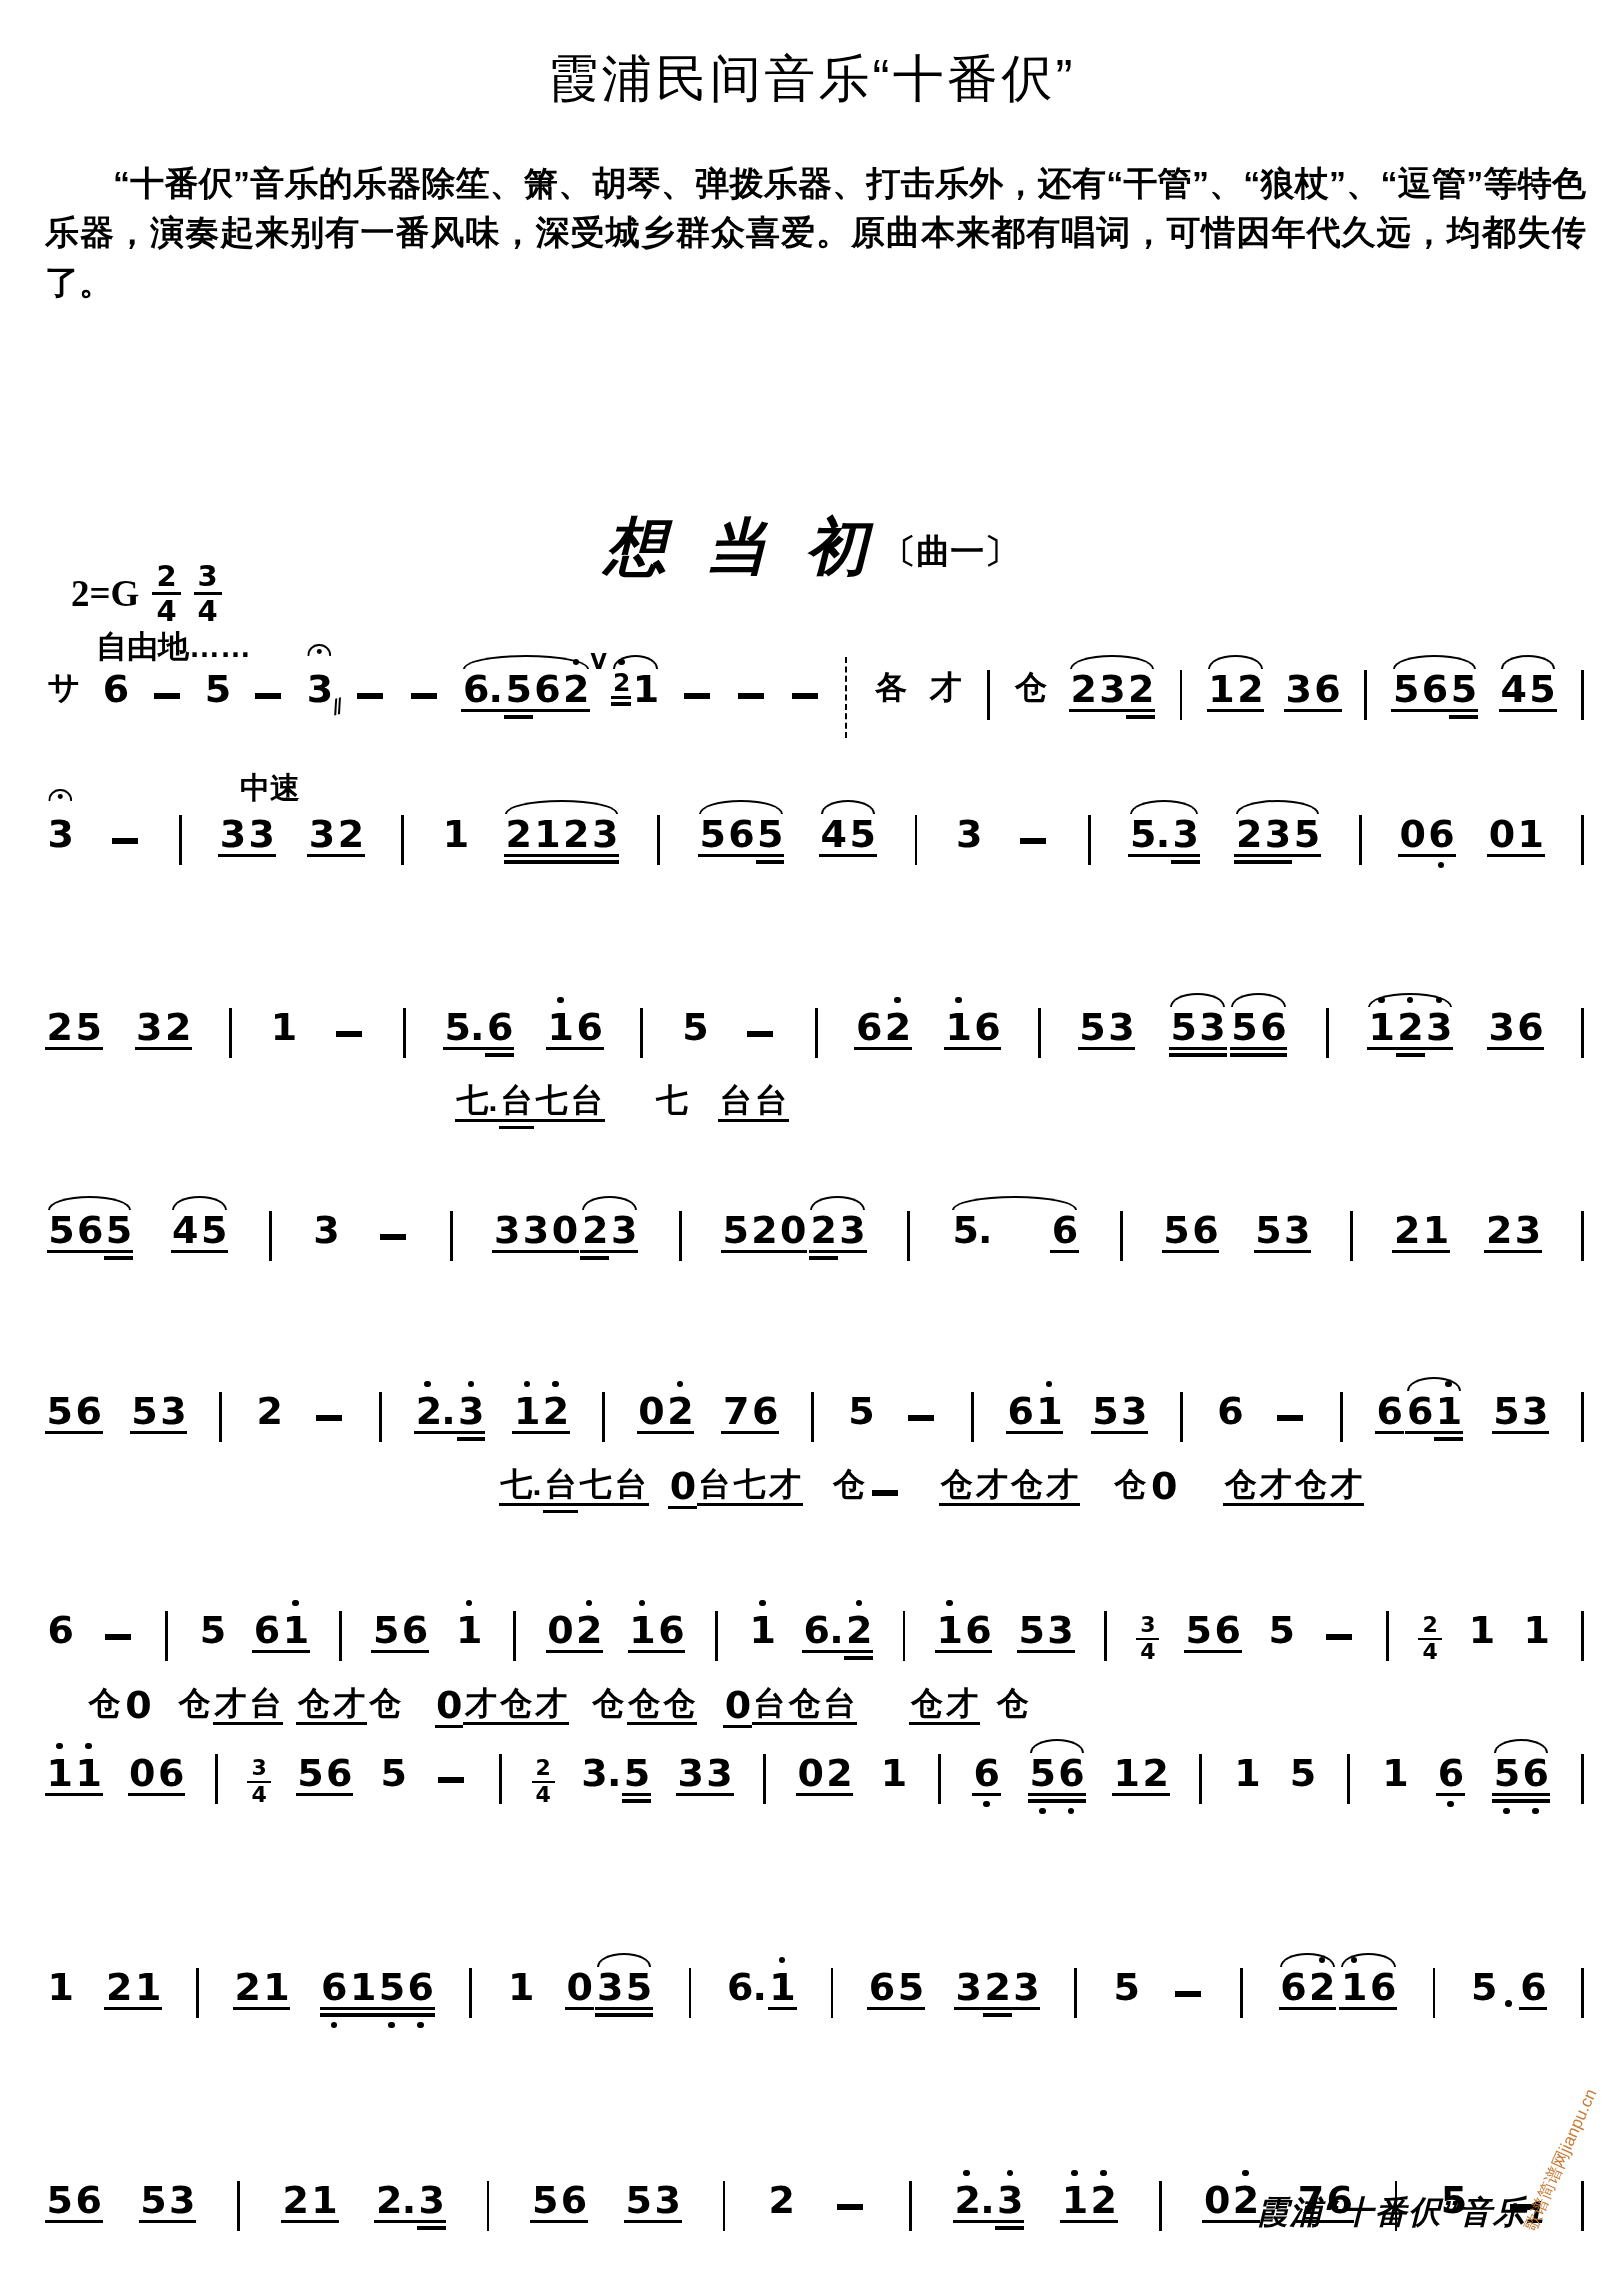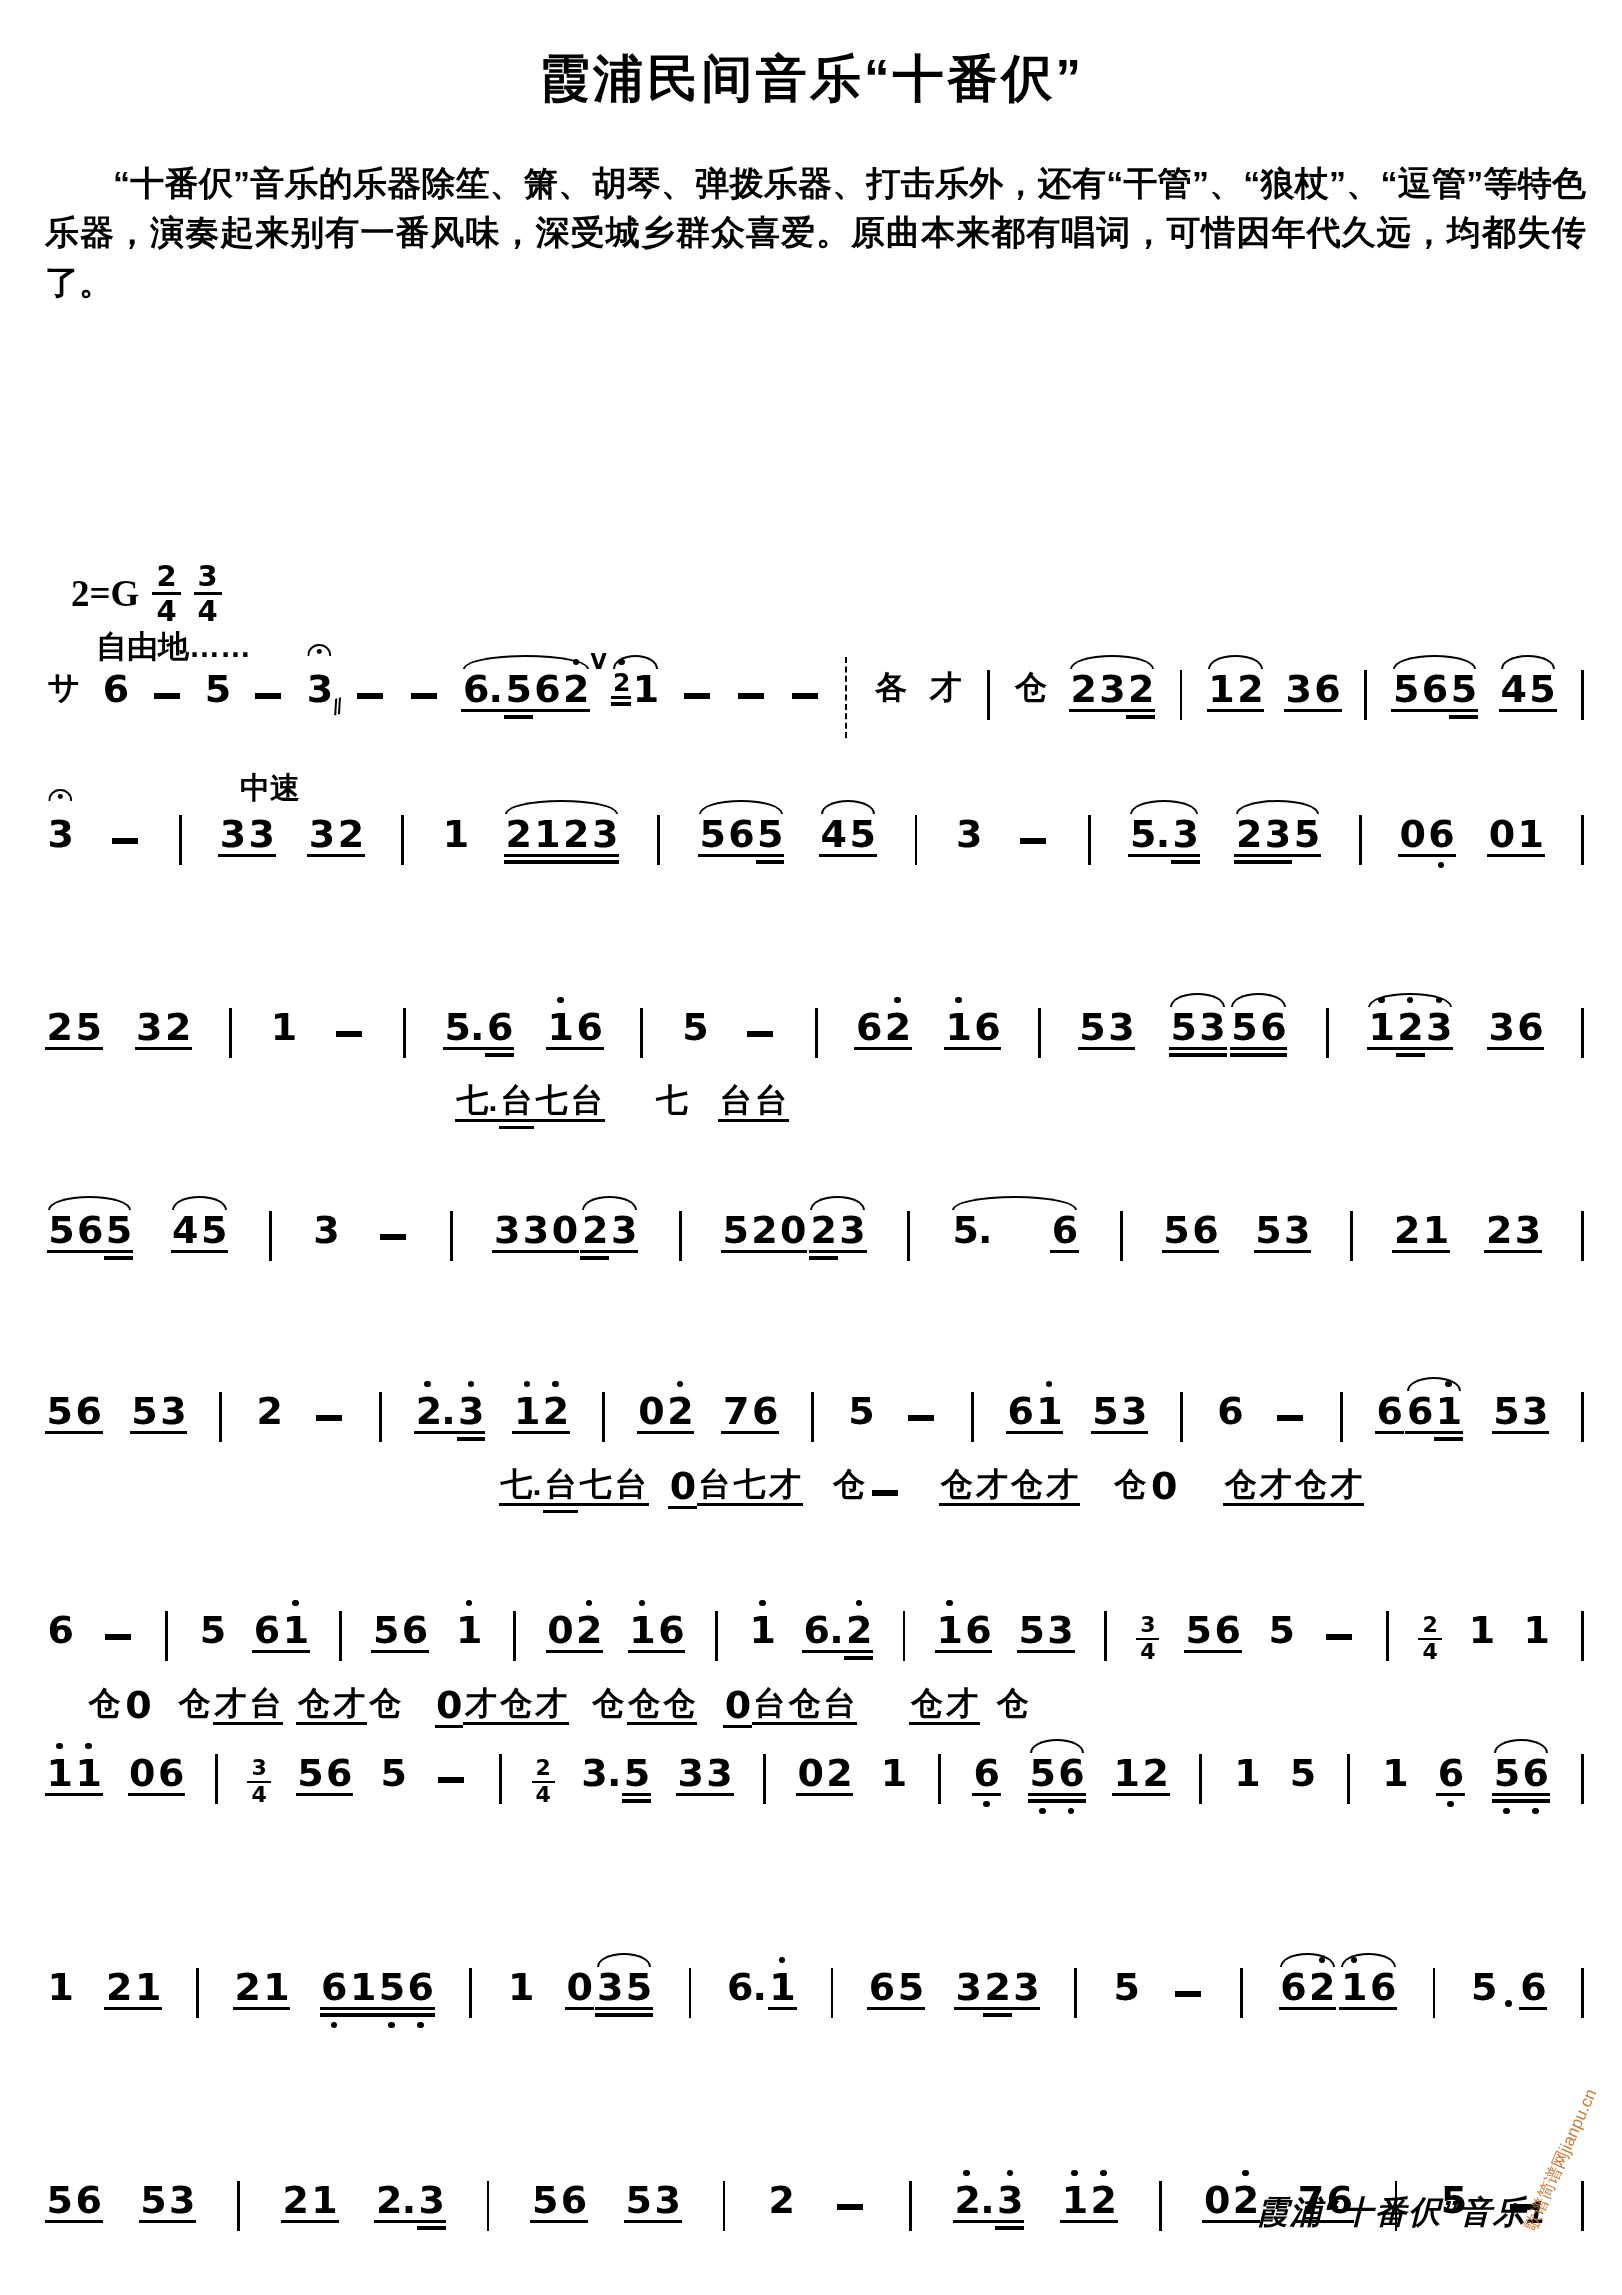--- a/index.html
+++ b/index.html
@@ -4,21 +4,21 @@
 <style>
   html,body { margin:0; padding:0; background:#888; }
   .page {
     position:relative; width:1623px; height:2295px; margin:0 auto;
     background:#ffffff; overflow:hidden;
     font-family:"Liberation Sans","DejaVu Sans",sans-serif; color:#000;
   }
   
   .title {
     position:absolute; top:45px; left:0; width:100%;
-    text-align:center; font-size:51px; font-weight:bold; letter-spacing:3.2px; margin:0;
+    text-align:center; font-size:51px; font-weight:normal; letter-spacing:3.2px; margin:0;
   }
   .paras {
     position:absolute; top:159px; left:45px; right:37px;
     font-size:34px; line-height:1.45; font-weight:600; text-align:justify;
   }
   .paras p { margin:0; text-indent:2em; }
   .songhead { position:absolute; top:505px; left:0; width:100%; text-align:center; }
   .songtitle { font-family:"Liberation Serif","DejaVu Serif",serif; font-style:italic; font-weight:bold; font-size:62px; letter-spacing:11.4px; }
   .songsub  { font-size:34px; font-weight:600; vertical-align:4.9px; }
   .keysig { position:absolute; top:560px; left:71px; display:flex; align-items:center; gap:13px; }
@@ -69,20 +69,24 @@
 </head>
 <body>
 
 <div class="page">
   <h1 class="title">霞浦民间音乐“十番伬”</h1>
 
   <div class="paras">
     <p>“十番伬”音乐的乐器除笙、箫、胡琴、弹拨乐器、打击乐外，还有“干管”、“狼杖”、“逗管”等特色乐器，演奏起来别有一番风味，深受城乡群众喜爱。原曲本来都有唱词，可惜因年代久远，均都失传了。</p>
   </div>
 
+  <div class="songhead">
+    <span class="songtitle">想 当 初</span>
+    <span class="songsub">〔曲一〕</span>
+  </div>
 
   <div class="keysig">
     <span class="keytonic">2=G</span>
     <span class="ts">
         <i>2</i>
         <i>4</i>
       </span>
     <span class="ts">
         <i>3</i>
         <i>4</i>

